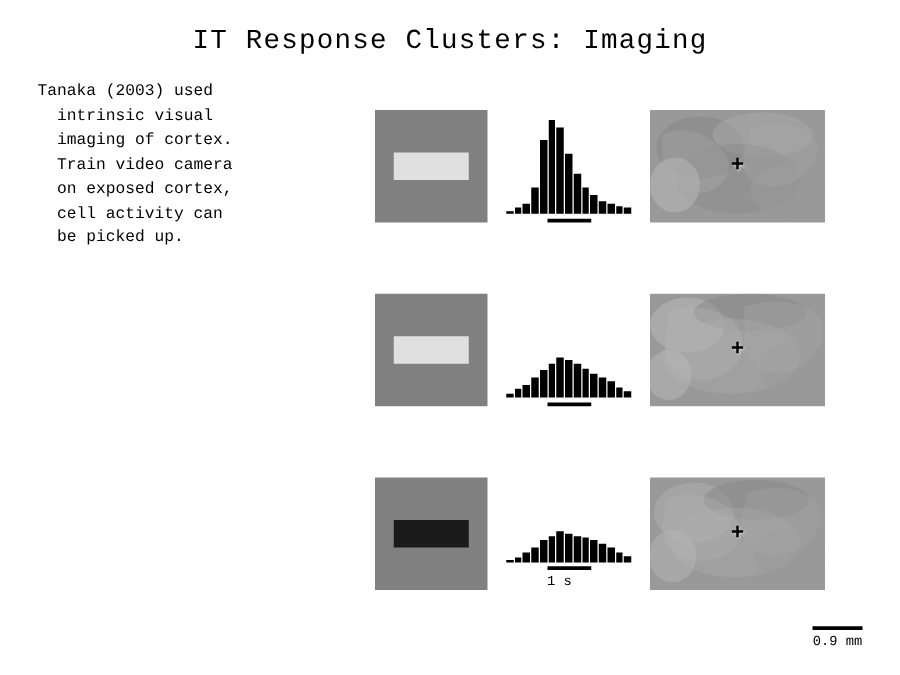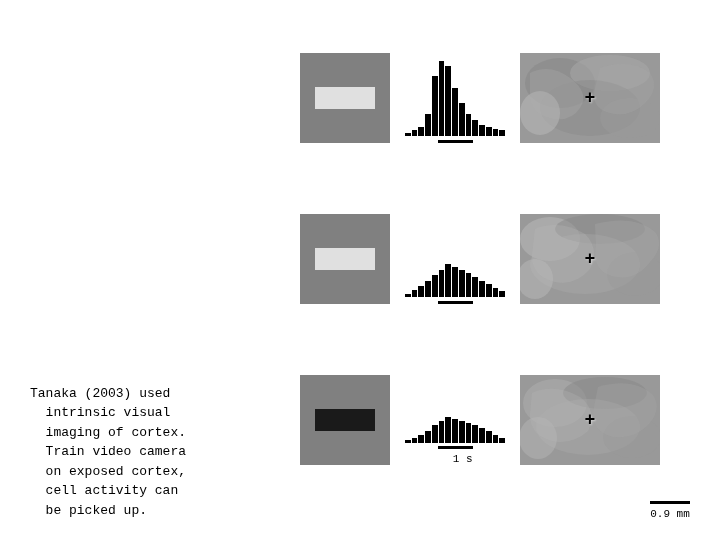--- a/index.html
+++ b/index.html
@@ -31,23 +31,22 @@
       display: flex;
       flex-direction: row;
       flex: 1;
       gap: 0;
     }
 
     .text-column {
       width: 270px;
       display: flex;
       flex-direction: column;
-      justify-content: flex-end;
+      justify-content: space-between;
       padding-right: 10px;
-      margin-top: 14px;
     }
 
     .text-block {
       font-size: 13px;
       line-height: 1.5;
       color: #000;
     }
 
     .text-block.bold {
       font-weight: bold;
@@ -174,20 +173,21 @@
       justify-content: space-around;
       flex: 1;
       gap: 6px;
     }
 
   </style>
 </head>
 <body>
 
 <div class="page">
+  <h1 class="title">IT Response Clusters: Imaging</h1>
 
   <div class="content">
 
     <div class="text-column">
       <div class="text-block">
         Tanaka (2003) used<br>
         &nbsp;&nbsp;intrinsic visual<br>
         &nbsp;&nbsp;imaging of cortex.<br>
         &nbsp;&nbsp;Train video camera<br>
         &nbsp;&nbsp;on exposed cortex,<br>
@@ -292,21 +292,21 @@
               <div class="bar" style="height:37%"></div>
               <div class="bar" style="height:34%"></div>
               <div class="bar" style="height:31%"></div>
               <div class="bar" style="height:29%"></div>
               <div class="bar" style="height:26%"></div>
               <div class="bar" style="height:21%"></div>
               <div class="bar" style="height:17%"></div>
               <div class="bar" style="height:11%"></div>
               <div class="bar" style="height:7%"></div>
             </div>
-            <div style="display:flex; flex-direction:column; align-items:flex-end; margin-top:3px;">
+            <div style="display:flex; flex-direction:column; align-items:flex-start; margin-top:3px;">
               <div class="time-bar"></div>
               <span class="scale-label">1 s</span>
             </div>
           </div>
           <div class="brain-img">
             <svg class="brain" viewBox="0 0 140 90" xmlns="http://www.w3.org/2000/svg">
               <rect width="140" height="90" fill="#999"></rect>
               <ellipse cx="35" cy="28" rx="32" ry="24" fill="#b0b0b0" opacity="0.5"></ellipse>
               <ellipse cx="85" cy="18" rx="42" ry="16" fill="#888" opacity="0.5"></ellipse>
               <ellipse cx="68" cy="52" rx="52" ry="28" fill="#aaa" opacity="0.4"></ellipse>

